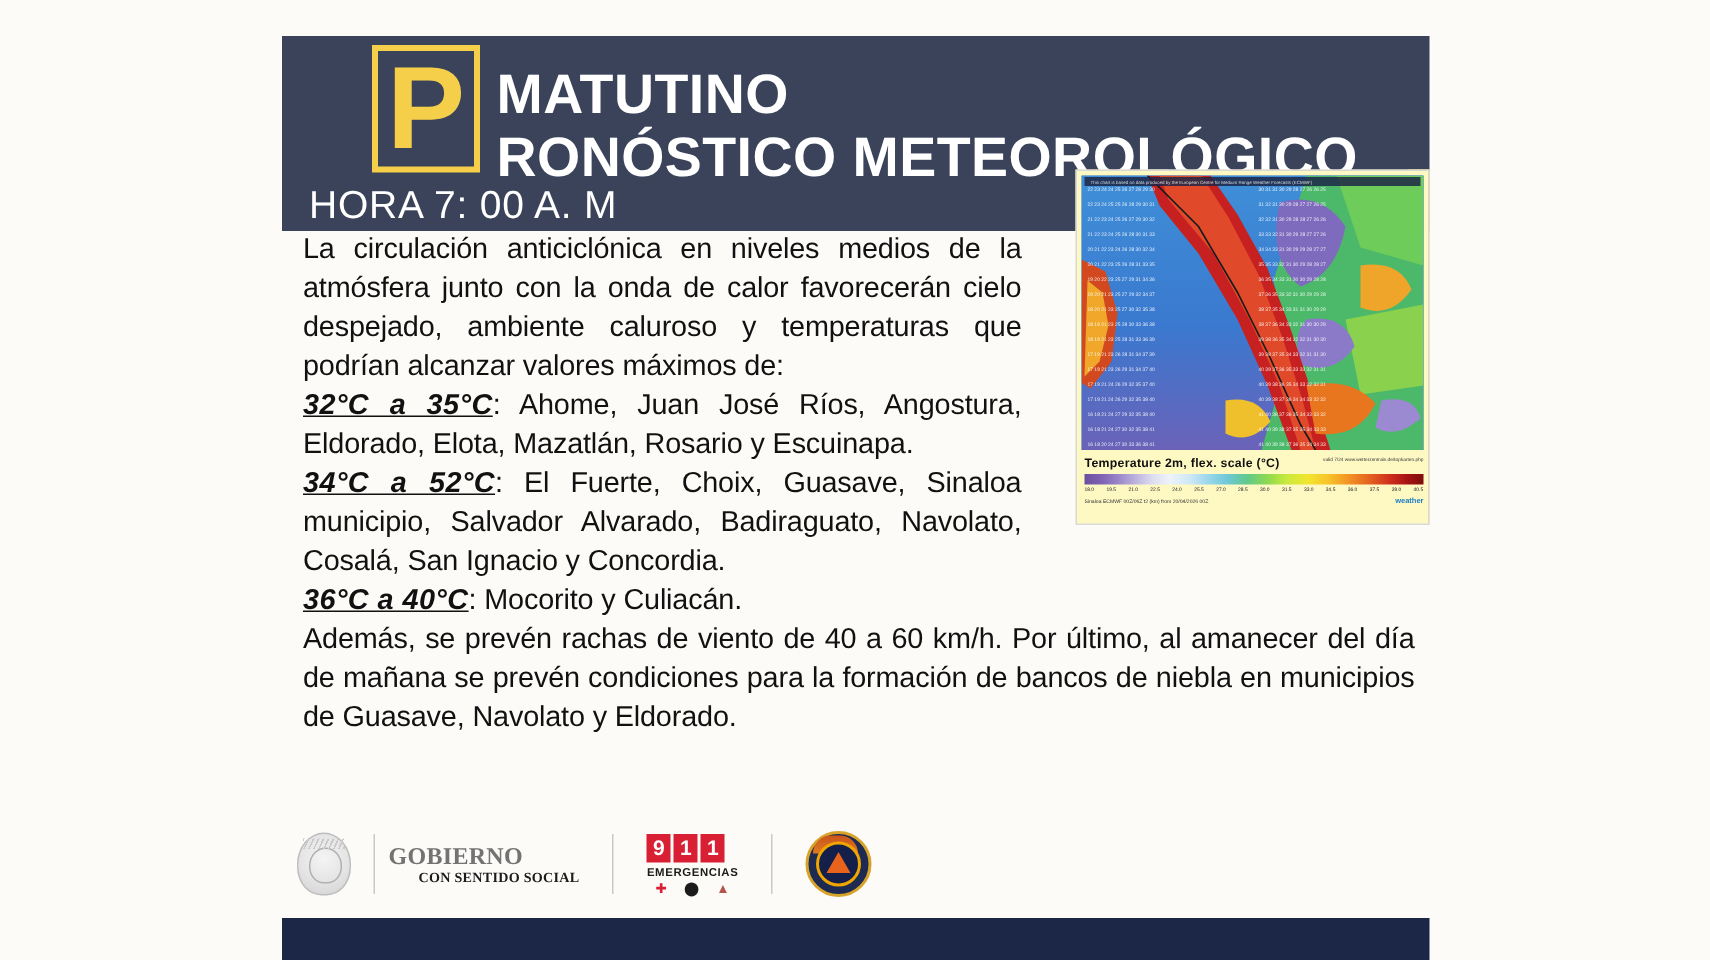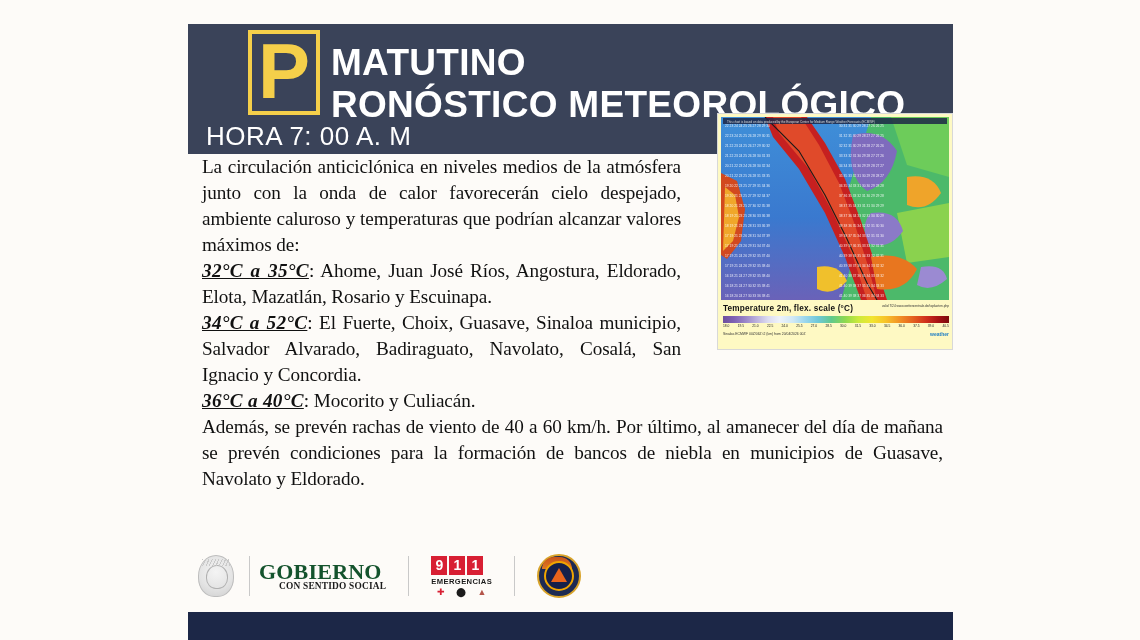--- a/index.html
+++ b/index.html
@@ -99,21 +99,21 @@
     background: #fdfbf8;
   }
   .float-map-spacer {
     float: right;
     width: 262px;
     height: 210px;
     shape-outside: border-box;
   }
   .text-flow {
     padding: 0 10px 0 14px;
-    font-family: Liberation Serif, serif;
+    font-family: Liberation Sans, sans-serif;
     font-size: 19.2px;
     line-height: 26px;
     color: #111111;
     text-align: justify;
     letter-spacing: -0.1px;
   }
   .text-flow p { margin: 0; }
   .temp-key {
     font-weight: bold;
     font-style: italic;
@@ -256,23 +256,23 @@
     margin-top: 1px;
   }
   .logo-div {
     width: 1px; height: 40px;
     background: #c9c9c9;
     margin: 0 9px;
   }
   .gob-word {
     font-family: "Liberation Serif", serif;
     font-weight: bold;
-    font-size: 22px;
+    font-size: 16px;
     line-height: 19px;
-    color: #14532d;
+    color: #737373;
     letter-spacing: 0.2px;
   }
   .gob-sub {
     font-family: "Liberation Serif", serif;
     font-weight: bold;
     font-size: 9.4px;
     line-height: 10px;
     color: #1b1b1b;
     letter-spacing: 0.2px;
     margin-left: 20px;

